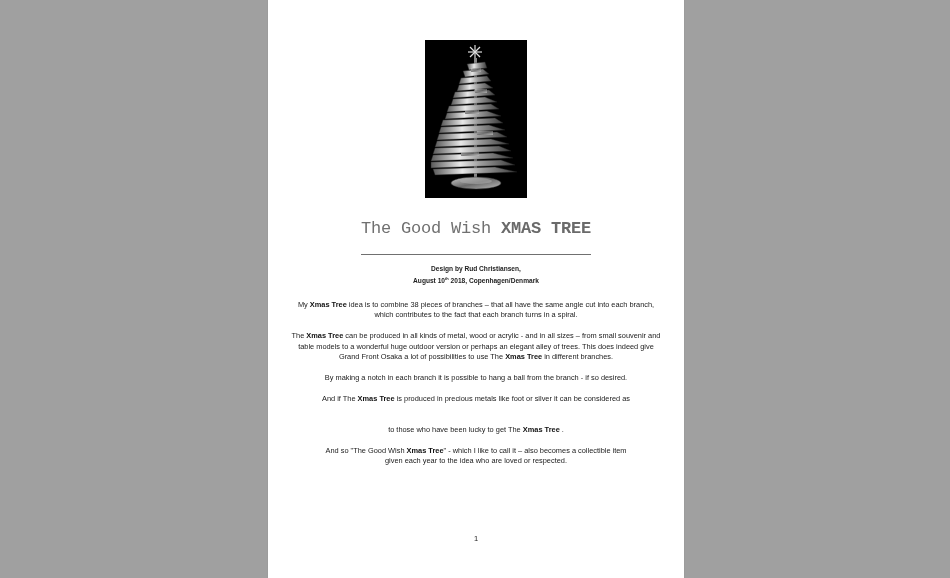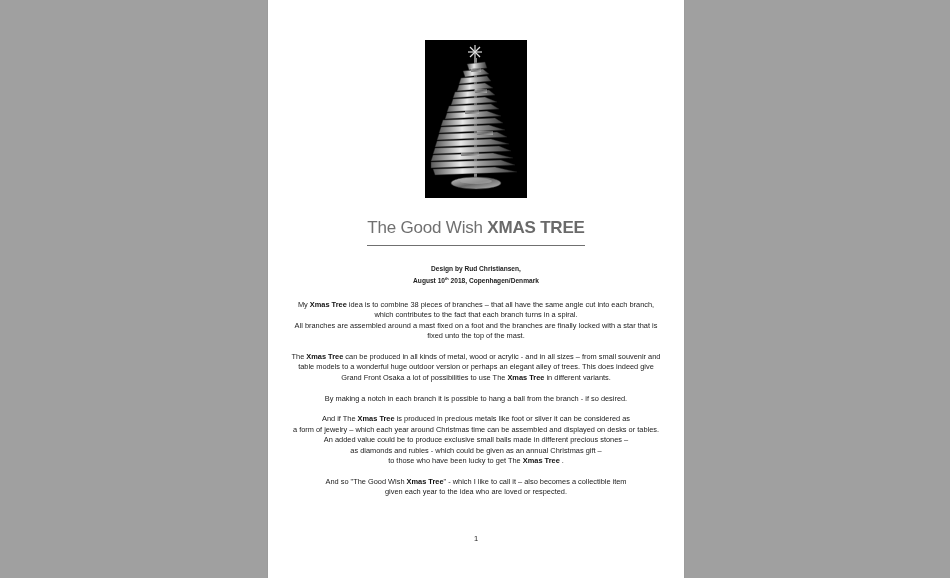--- a/index.html
+++ b/index.html
@@ -22,21 +22,22 @@
     overflow: hidden;
   }
   .title {
     position: absolute; left: 0; right: 0; top: 218px;
     text-align: center;
     font-size: 17px; color: #707070;
     letter-spacing: -0.2px;
   }
   .title span.t {
     border-bottom: 1.5px solid #707070;
-    padding-bottom: 8px;
+    padding-bottom: 16px;
+    font-family: Liberation Mono, monospace;
   }
   .title b { color: #6a6a6a; font-weight: bold; }
   .byline {
     position: absolute; left: 0; right: 0; top: 264px;
     text-align: center; font-size: 6.6px; font-weight: bold; color: #222;
     line-height: 9.5px;
   }
   .byline sup { font-size: 4px; }
   .body-text {
     position: absolute; left: 20px; right: 20px; top: 300px;
@@ -118,30 +119,29 @@
   </div>
 
   <div class="byline">
     <div>Design by Rud Christiansen,</div>
     <div><span>August 10</span><sup>th</sup><span> 2018, Copenhagen/Denmark</span></div>
   </div>
 
   <div class="body-text">
     <p>
       <span>My </span><b>Xmas Tree</b><span> idea is to combine 38 pieces of branches – that all have the same angle cut into each branch, which contributes to the fact that each branch turns in a spiral.</span><br>
-      <span>All branches are assembled around a mast fixed on a foot and the branches are finally locked with a star that is fixed unto the top of the mast.</span>
     </p>
     <p>
-      <span>The </span><b>Xmas Tree</b><span> can be produced in all kinds of metal, wood or acrylic - and in all sizes – from small souvenir and table models to a wonderful huge outdoor version or perhaps an elegant alley of trees. This does indeed give Grand Front Osaka a lot of possibilities to use The </span><b>Xmas Tree</b><span> in different variants.</span>
+      <span>The </span><b>Xmas Tree</b><span> can be produced in all kinds of metal, wood or acrylic - and in all sizes – from small souvenir and table models to a wonderful huge outdoor version or perhaps an elegant alley of trees. This does indeed give Grand Front Osaka a lot of possibilities to use The </span><b>Xmas Tree</b><span> in different branches.</span>
     </p>
     <p>By making a notch in each branch it is possible to hang a ball from the branch - if so desired.</p>
     <p>
       <span>And if The </span><b>Xmas Tree</b><span> is produced in precious metals like foot or silver it can be considered as</span><br>
-      <span>a form of jewelry – which each year around Christmas time can be assembled and displayed on desks or tables. An added value could be to produce exclusive small balls made in different precious stones –</span><br>
-      <span>as diamonds and rubies - which could be given as an annual Christmas gift –</span><br>
+      <br>
+      <br>
       <span>to those who have been lucky to get The </span><b>Xmas Tree</b><span> .</span>
     </p>
     <p>
       <span>And so "The Good Wish </span><b>Xmas Tree</b><span>" - which I like to call it – also becomes a collectible item</span><br>
       <span>given each year to the idea who are loved or respected.</span>
     </p>
   </div>
 
   <div class="pagenum">1</div>
 </div>

